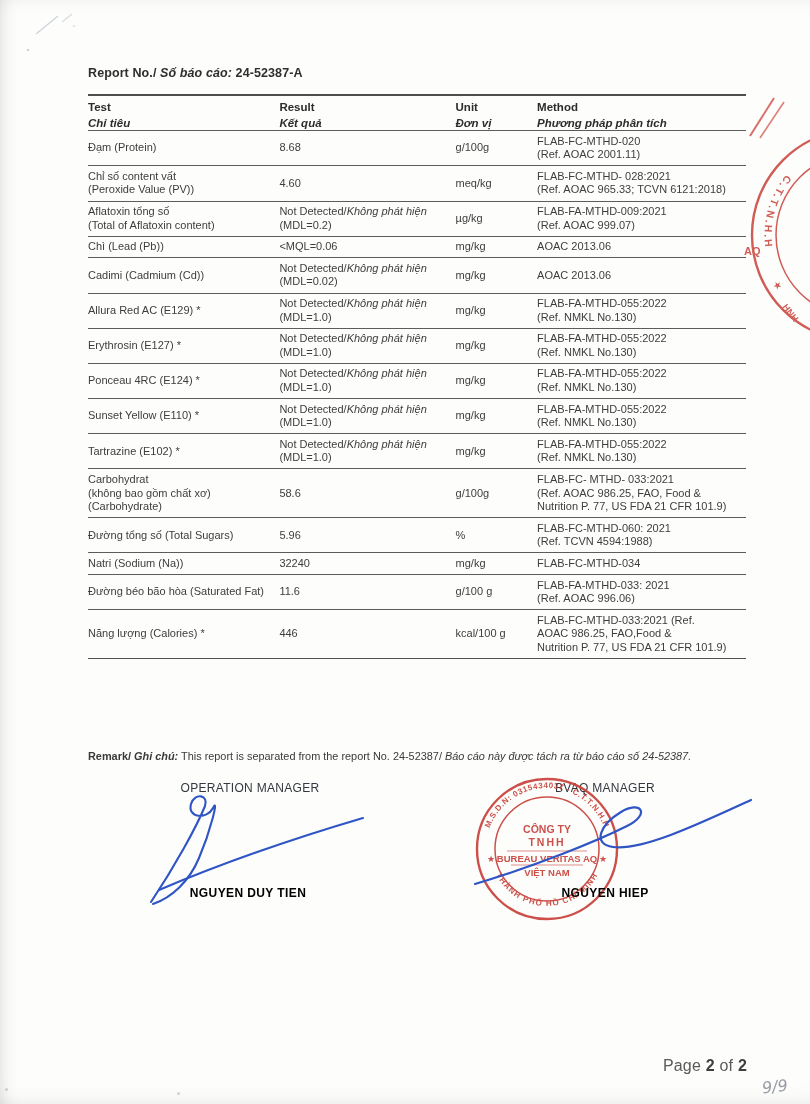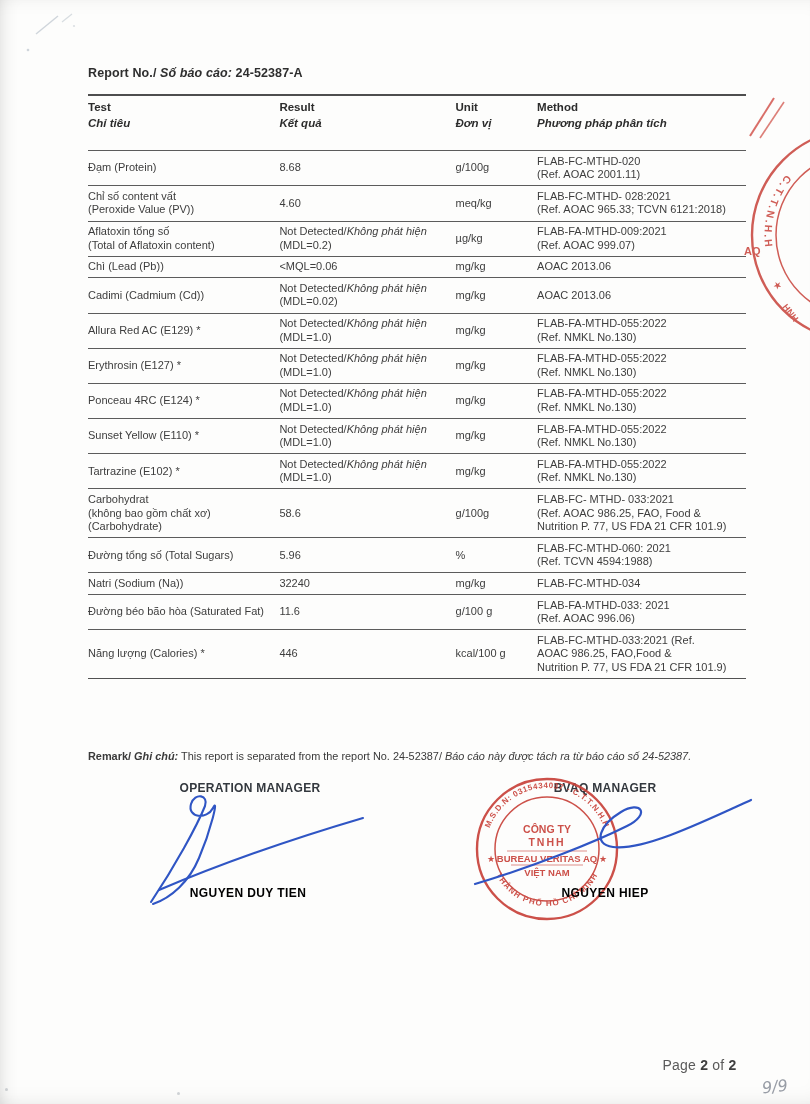--- a/index.html
+++ b/index.html
@@ -11,39 +11,39 @@
   }
   .abs{position:absolute;}
   .b{font-weight:bold;}
   .it{font-style:italic;}
   
   .report-line{left:88px;top:66px;font-size:12.5px;color:#2e2e2e;letter-spacing:.1px;}
   
   .results-table{position:absolute;left:88px;top:94px;width:658px;border-collapse:collapse;
     font-size:11px;line-height:13.6px;color:#3d3d3d;
     border-top:2px solid #4e4e4e;border-bottom:1.4px solid #525252;}
-  .results-table th{font-size:11.5px;text-align:left;vertical-align:top;padding:5px 0 20px 0;color:#2c2c2c;}
+  .results-table th{font-size:11.5px;text-align:left;vertical-align:top;padding:5px 0 0 0;color:#2c2c2c;}
   .results-table th .vi{font-weight:bold;font-style:italic;display:block;margin-top:2px;}
   .results-table tbody tr{border-top:1px solid #5c5c5c;}
   .results-table td{vertical-align:middle;padding:3.5px 4px 3.5px 0;}
   .c-test{width:192px;}
   .c-result{width:176px;}
   .c-unit{width:79px;}
   .c-method{width:211px;}
   
   .remark{left:88px;top:749px;width:662px;font-size:10.9px;color:#3a3a3a;line-height:14px;}
   
-  .sig-title{font-size:12px;font-weight:bold;color:#33383e;letter-spacing:.3px;text-align:center;}
+  .sig-title{font-size:12px;font-weight:normal;color:#33383e;letter-spacing:.3px;text-align:center;}
   .sig-name{font-size:12px;font-weight:bold;color:#000000;letter-spacing:.4px;text-align:center;}
   .op-title{left:150px;top:781px;width:200px;}
   .op-name{left:148px;top:886px;width:200px;}
   .bv-title{left:500px;top:781px;width:210px;}
   .bv-name{left:500px;top:886px;width:210px;}
   svg text{font-family:"Liberation Sans", sans-serif;}
-  .footer-page{left:652px;top:1057px;width:95px;font-size:14px;color:#5a5a5a;text-align:center;letter-spacing:.2px;}
+  .footer-page{left:652px;top:1057px;width:95px;font-size:16px;color:#5a5a5a;text-align:right;letter-spacing:.2px;}
   .footer-page .num{font-weight:bold;color:#3f3f3f;}
   .handwritten{left:762px;top:1077px;font-size:16px;color:#989da6;transform:rotate(-7deg);font-style:italic;font-family:"DejaVu Sans", sans-serif;}
   .speck{position:absolute;width:3px;height:3px;border-radius:2px;background:#9aa0a8;opacity:.45;}
 </style>
 </head>
 <body>
 
 <div class="page">
 
   <svg class="abs" style="left:18px;top:4px;" width="120" height="80">

